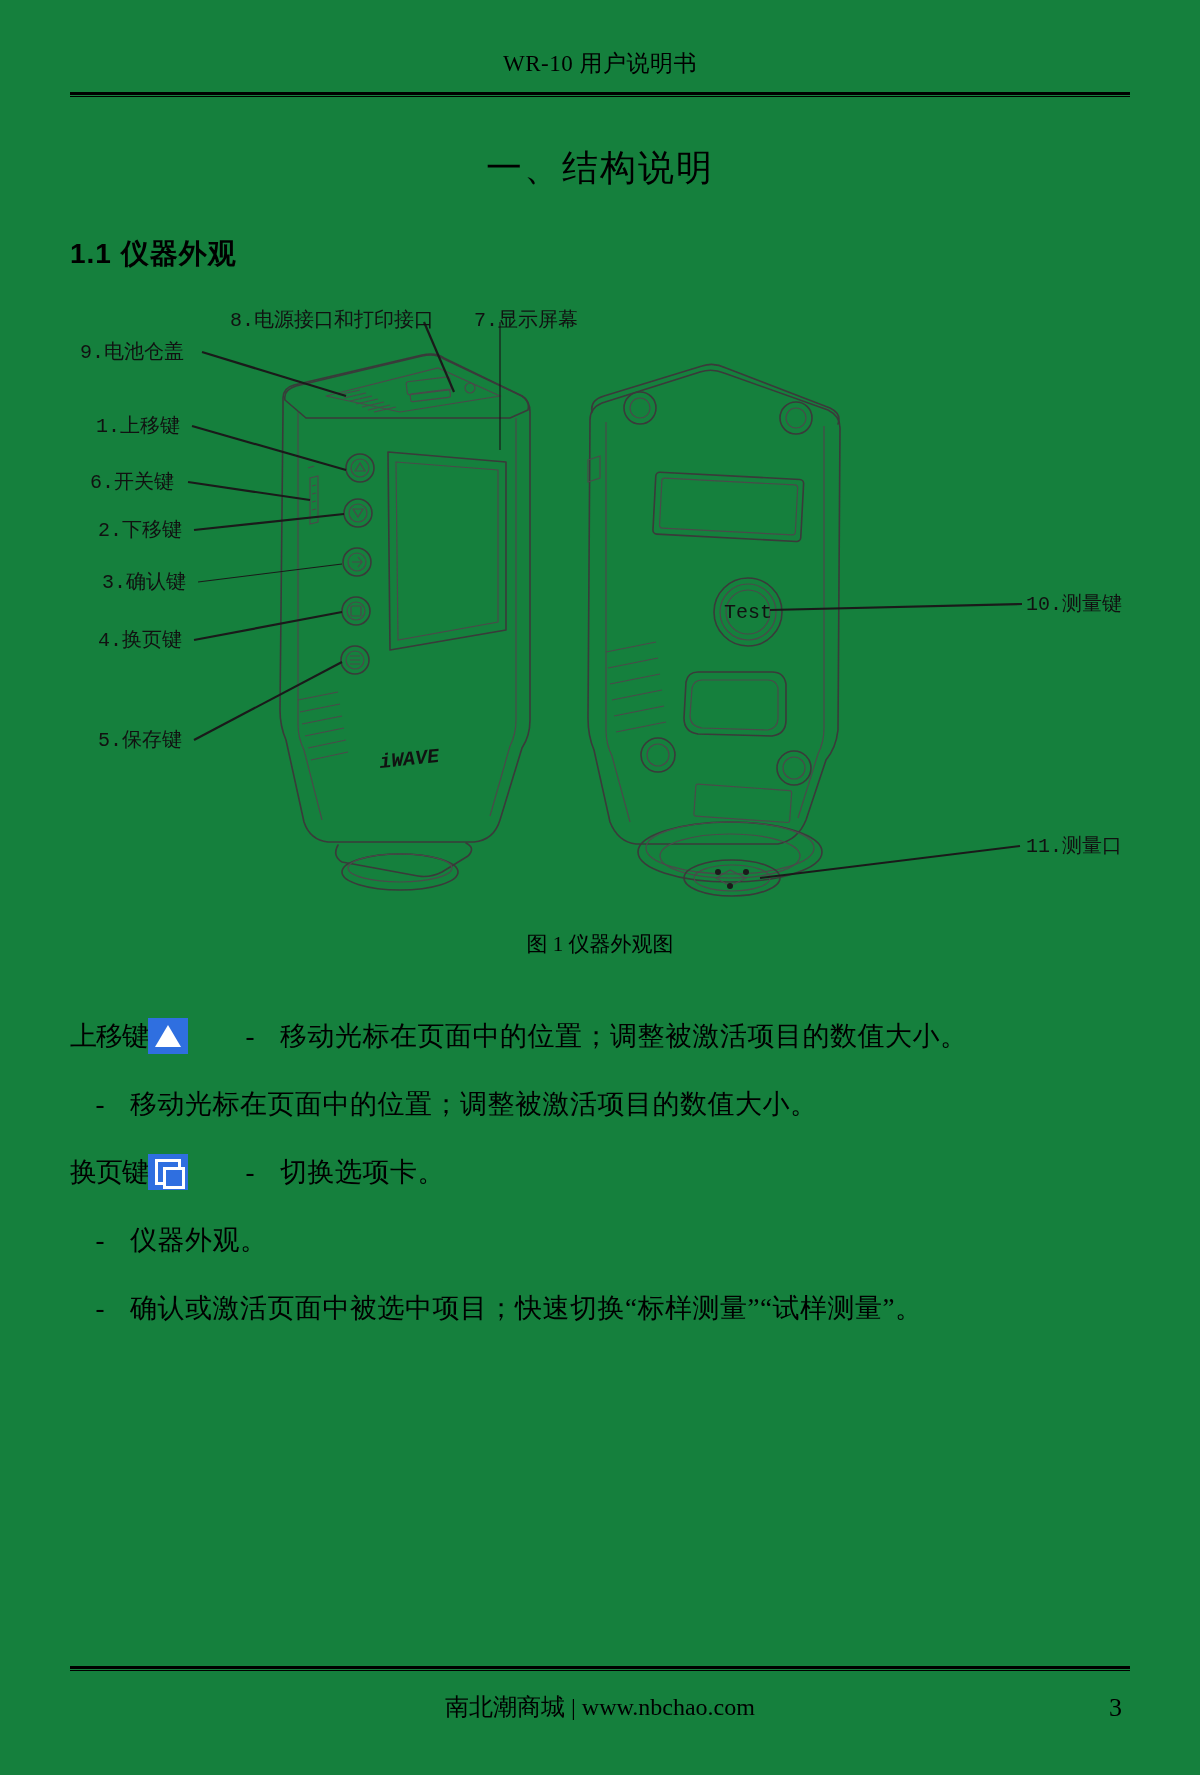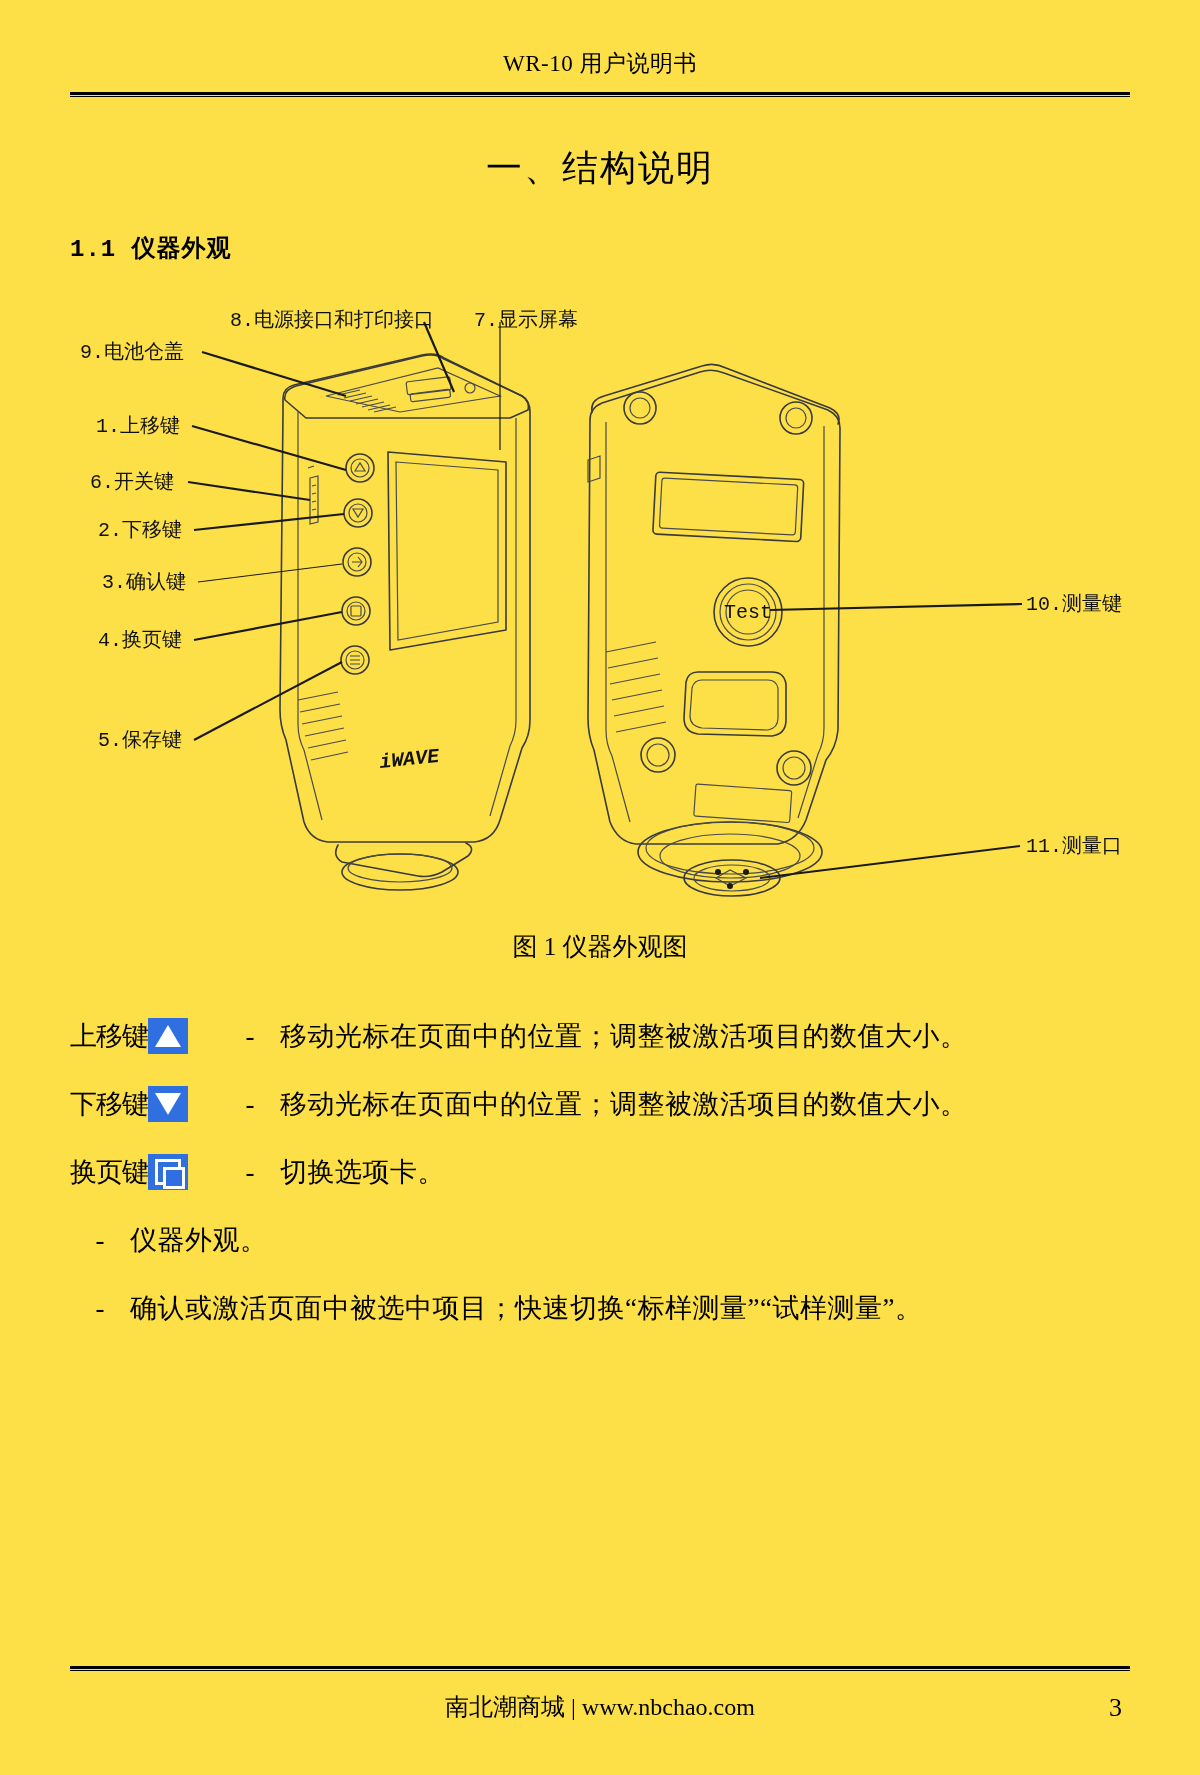--- a/index.html
+++ b/index.html
@@ -9,21 +9,21 @@
   }
   body {
     font-family: "Liberation Serif", "DejaVu Serif", serif;
     color: #000;
   }
   .page {
     position: relative;
     width: 1200px;
     height: 1775px;
     margin: 0 auto;
-    background: #fde047;
+    background: #15803d;
     overflow: hidden;
   }
 
   
   .doc-header {
     position: absolute;
     top: 48px;
     left: 70px;
     right: 70px;
     text-align: center;
@@ -55,23 +55,23 @@
     text-align: center;
     font-family: "Liberation Sans", "DejaVu Sans", sans-serif;
     font-weight: normal;
     font-size: 36px;
     letter-spacing: 2px;
   }
   .section-title {
     position: absolute;
     top: 212px;
     left: 70px;
-    font-family: Liberation Mono, monospace;
+    font-family: Liberation Sans, sans-serif;
     font-weight: bold;
-    font-size: 24px;
+    font-size: 28px;
     letter-spacing: 1px;
   }
 
   
   .figure-wrap {
     position: absolute;
     top: 300px;
     left: 70px;
     width: 1060px;
     height: 640px;
@@ -82,21 +82,21 @@
     font-family: "Liberation Mono", "DejaVu Sans Mono", monospace;
     font-size: 20px;
     fill: #111;
   }
 
   .figure-caption {
     position: absolute;
     top: 930px;
     left: 0; right: 0;
     text-align: center;
-    font-size: 25px;
+    font-size: 21px;
   }
 
   
   .keys {
     position: absolute;
     top: 1005px;
     left: 70px;
     width: 1060px;
   }
   .key-row {
@@ -423,24 +423,20 @@
     <div class="key-row">
       <div class="key-name-cell">
         <span class="kname">上移键</span>
         <span class="key-glyph gl-up"></span>
       </div>
       <div class="key-dash">-</div>
       <div class="key-desc">移动光标在页面中的位置；调整被激活项目的数值大小。</div>
     </div>
 
     <div class="key-row">
-      <div class="key-name-cell">
-        <span class="kname">下移键</span>
-        <span class="key-glyph gl-down"></span>
-      </div>
       <div class="key-dash">-</div>
       <div class="key-desc">移动光标在页面中的位置；调整被激活项目的数值大小。</div>
     </div>
 
     <div class="key-row">
       <div class="key-name-cell">
         <span class="kname">换页键</span>
         <span class="key-glyph gl-page"></span>
       </div>
       <div class="key-dash">-</div>

